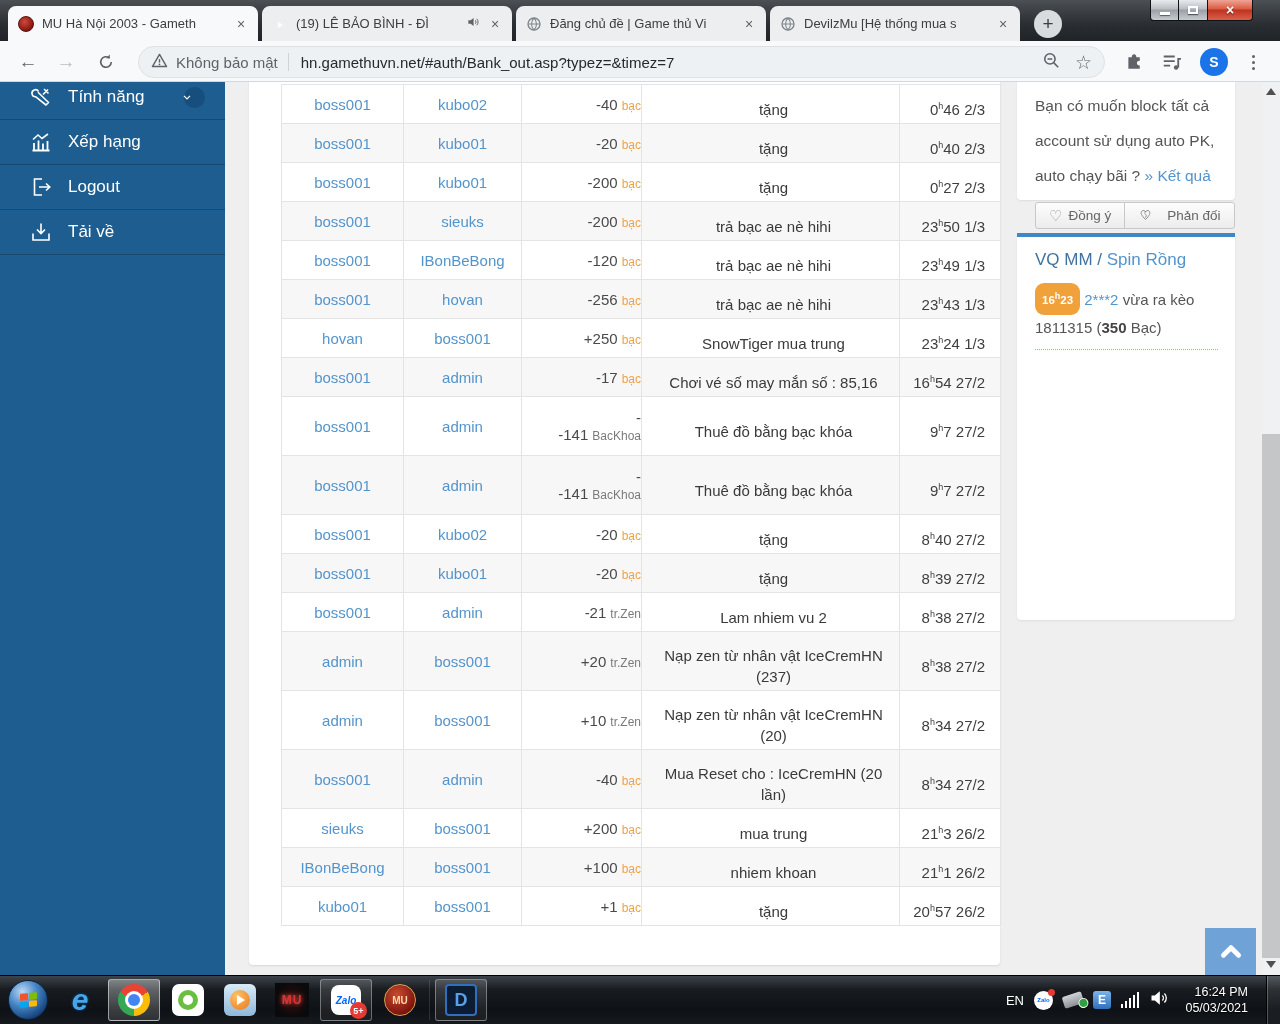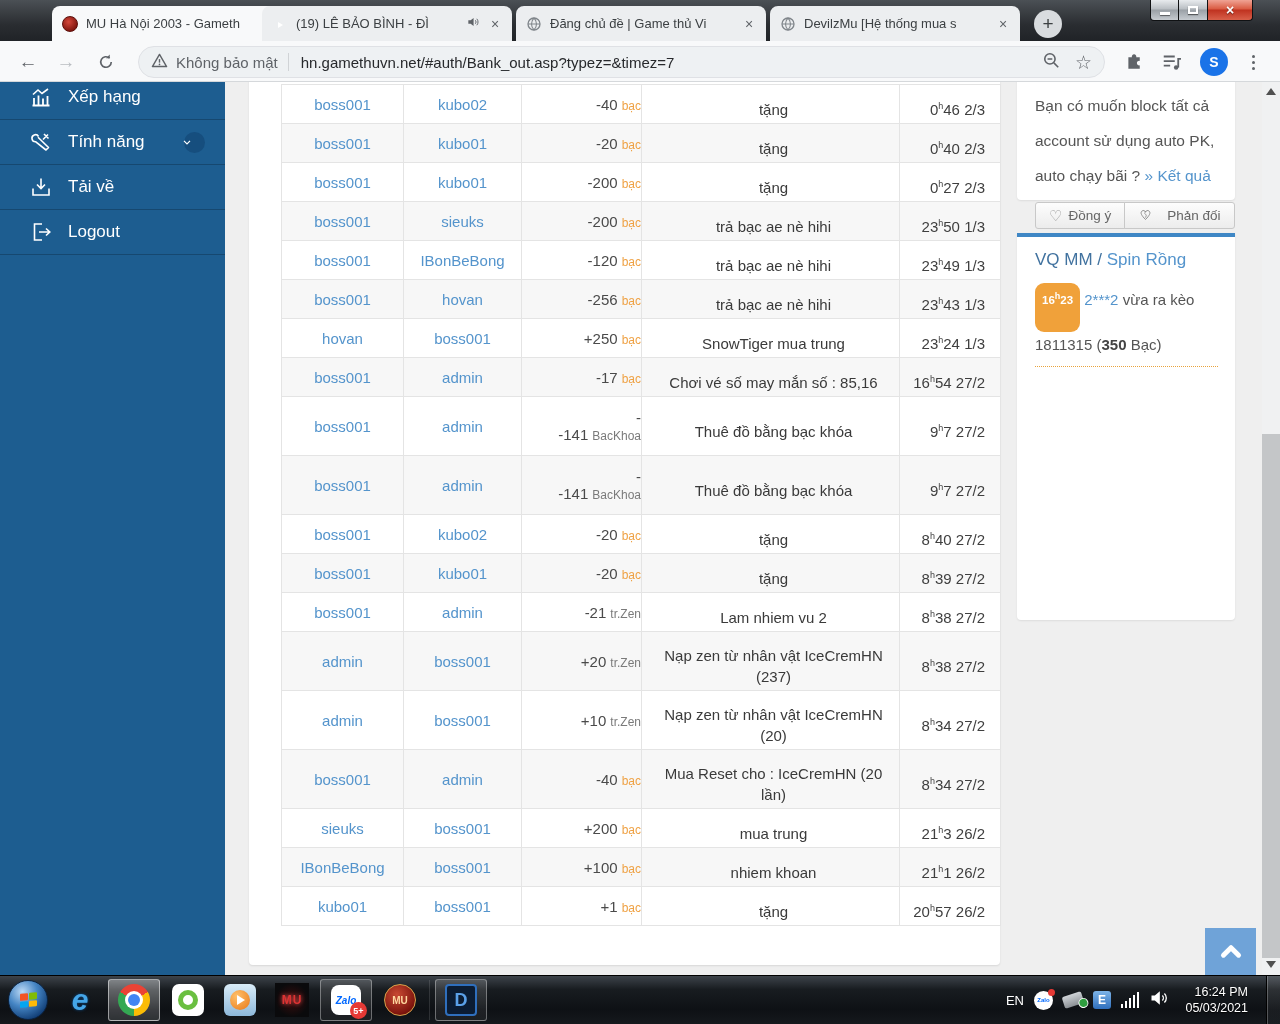--- a/index.html
+++ b/index.html
@@ -5,21 +5,21 @@
   * { margin:0; padding:0; box-sizing:border-box; }
   html,body { width:1280px; height:1024px; overflow:hidden; }
   body { font-family:"Liberation Sans","DejaVu Sans",sans-serif; background:#efefef; position:relative; }
   #screen { position:absolute; inset:0; width:1280px; height:1024px; overflow:hidden; }
 
   
   #tabbar { position:absolute; left:0; top:0; width:1280px; height:41px;
     background:linear-gradient(#4b5055,#2a2d31 60%,#202327); }
   .tab { position:absolute; top:6px; height:35px; background:#eceef0; border-radius:8px 8px 0 0;
     display:flex; align-items:center; padding:0 8px 0 10px; overflow:hidden; }
-  .tab.active { background:#f8f9fa;margin-left:44px; }
+  .tab.active { background:#f8f9fa; }
   .tab-title { flex:1; font-size:13px; color:#3c4043; white-space:nowrap; overflow:hidden; margin-left:8px; }
   .tab-close { width:18px; height:18px; border-radius:50%; display:flex; align-items:center; justify-content:center;
     color:#5f6368; font-size:14px; flex:none; margin-left:6px; }
   .favicon { width:16px; height:16px; flex:none; position:relative; }
   .fav-mu { border-radius:50%; background:radial-gradient(circle at 40% 35%, #d4473a, #7e150e 75%); border:1px solid #5c0f0a; }
   .fav-yt { width:16px; height:12px; margin-top:2px; background:#f00; border-radius:3px; }
   .fav-yt:after { content:""; position:absolute; left:6px; top:6px; border-left:5px solid #fff; border-top:3px solid transparent; border-bottom:3px solid transparent; }
   .newtab { position:absolute; top:10px; width:28px; height:28px; border-radius:50%; background:#d9dcdf;
     color:#3c4043; font-size:19px; display:flex; align-items:center; justify-content:center; }
   
@@ -88,21 +88,21 @@
     font-size:13.5px; display:flex; align-items:center; padding:0 13px; gap:6px; }
   .poll-btn.first { border-radius:3px 0 0 3px; }
   .poll-btn.second { border-radius:0 3px 3px 0; margin-left:-1px;gap:14px; }
 
   #spin-panel { position:absolute; left:1017px; top:151px; width:218px; height:387px; background:#fff;
     border-top:4px solid #3f87c5; border-radius:0 0 4px 4px; box-shadow:0 1px 2px rgba(0,0,0,.08); padding:13px 17px 0 18px; }
   #spin-title { font-size:17px; color:#41729f; }
   #spin-title .t2 { color:#5494cc; }
   #spin-body { margin-top:13px; font-size:15px; color:#555; line-height:25px; border-bottom:1px dotted #e8a33d; padding-bottom:9px; }
   .badge { display:inline-block; background:#f0a13a; color:#fff; font-size:11.5px; font-weight:bold;
-    border-radius:9px; padding:1px 7px 19px; vertical-align:1px; }
+    border-radius:9px; padding:1px 7px 2px; vertical-align:1px; }
   #spin-user { color:#5494cc; }
   #spin-bold { font-weight:bold; color:#444; }
 
   #scrolltop { position:absolute; left:1205px; top:846px; width:51px; height:47px; background:#6fa3d8;
     display:flex; align-items:center; justify-content:center; }
 
   #page-scrollbar { position:absolute; left:1262px; top:0; width:18px; height:893px; background:#f0f1f2; }
   .sb-arrow { position:absolute; left:4px; width:0; height:0; }
   .sb-up { top:6px; border-left:5px solid transparent; border-right:5px solid transparent; border-bottom:7px solid #505050; }
   .sb-down { top:879px; border-left:5px solid transparent; border-right:5px solid transparent; border-top:7px solid #505050; }
@@ -260,49 +260,49 @@
       <i></i>
       <i></i>
     </div>
 
   <div id="content">
 
     <div id="page-sidebar">
       <div id="sidebar-list">
         <div class="side-item">
           <svg width="24" height="24" viewBox="0 0 24 24">
-              <path d="M4 9.5 9 5l4 3.5L19 4" stroke="#fff" stroke-width="1.6" fill="none"></path>
-              <path d="M5 13v7M9.5 10.5v9.5M14 13.5V20M18.5 11v9M3.5 20.5h17" stroke="#fff" stroke-width="1.8" fill="none"></path>
-            </svg>
-          <span>Xếp hạng</span>
-        </div>
-        <div class="side-item">
-          <svg width="24" height="24" viewBox="0 0 24 24">
               <path d="M9.5 6.5a3.5 3.5 0 1 0-3 5.2L17 20l2.5-2.5L9 7.2M15 4l4.5 4.5M14 9.5 19 4.5" stroke="#fff" stroke-width="1.6" fill="none" stroke-linejoin="round"></path>
             </svg>
           <span>Tính năng</span>
           <span class="side-chev">
               <svg width="12" height="12" viewBox="0 0 20 20">
                 <path d="M5 8l5 5 5-5" stroke="#fff" stroke-width="2" fill="none"></path>
               </svg>
             </span>
         </div>
         <div class="side-item">
           <svg width="24" height="24" viewBox="0 0 24 24">
-              <path d="M12 3.5V13M8 9.5l4 4 4-4" stroke="#fff" stroke-width="1.6" fill="none"></path>
-              <path d="M4 13.5V20h16v-6.5" stroke="#fff" stroke-width="1.6" fill="none"></path>
+              <path d="M4 9.5 9 5l4 3.5L19 4" stroke="#fff" stroke-width="1.6" fill="none"></path>
+              <path d="M5 13v7M9.5 10.5v9.5M14 13.5V20M18.5 11v9M3.5 20.5h17" stroke="#fff" stroke-width="1.8" fill="none"></path>
             </svg>
-          <span>Tải về</span>
+          <span>Xếp hạng</span>
         </div>
         <div class="side-item">
           <svg width="24" height="24" viewBox="0 0 24 24">
               <path d="M13 4H5.5v16H13" stroke="#fff" stroke-width="1.6" fill="none"></path>
               <path d="M10 12h10.5M17 8.5 20.8 12 17 15.5" stroke="#fff" stroke-width="1.6" fill="none"></path>
             </svg>
           <span>Logout</span>
+        </div>
+        <div class="side-item">
+          <svg width="24" height="24" viewBox="0 0 24 24">
+              <path d="M12 3.5V13M8 9.5l4 4 4-4" stroke="#fff" stroke-width="1.6" fill="none"></path>
+              <path d="M4 13.5V20h16v-6.5" stroke="#fff" stroke-width="1.6" fill="none"></path>
+            </svg>
+          <span>Tải về</span>
         </div>
       </div>
     </div>
 
     <div id="main-card">
       <table id="bank-table">
         <tbody id="bank-tbody">
             <tr>
     <td class="c-from">boss001</td>
     <td class="c-to">kubo02</td>

